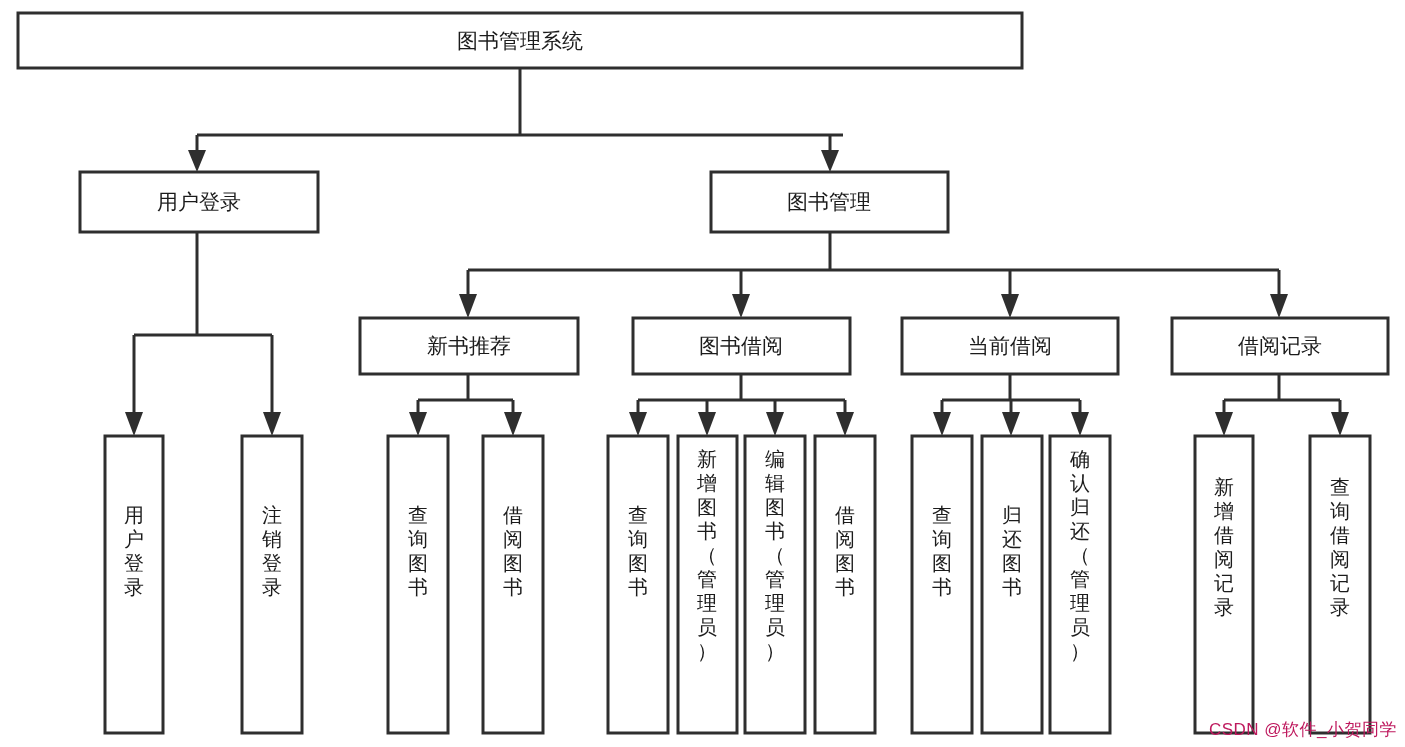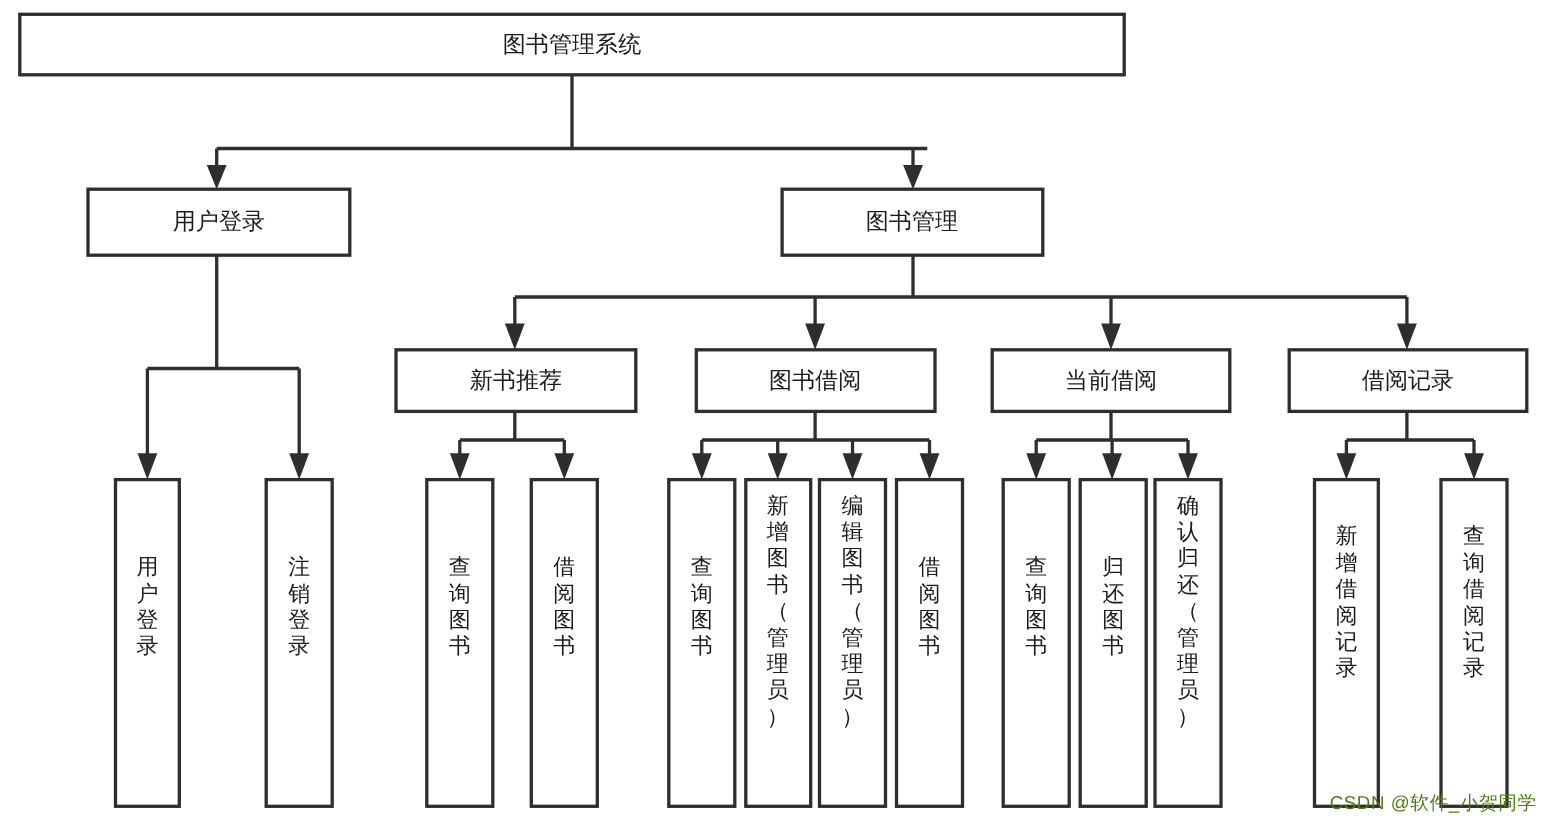--- a/index.html
+++ b/index.html
@@ -53,21 +53,21 @@
     font-size: 20px;
     fill: #1b1b1b;
     text-anchor: middle;
   }
   .watermark {
     position: absolute;
     right: 8px;
     bottom: 6px;
     font-family: "Liberation Sans", "DejaVu Sans", sans-serif;
     font-size: 17px;
-    color: #4d7c0f;
+    color: #be185d;
     letter-spacing: 0.5px;
     white-space: nowrap;
     pointer-events: none;
   }
 </style>
 </head>
 <body>
 
 <div id="diagram-root">
 

